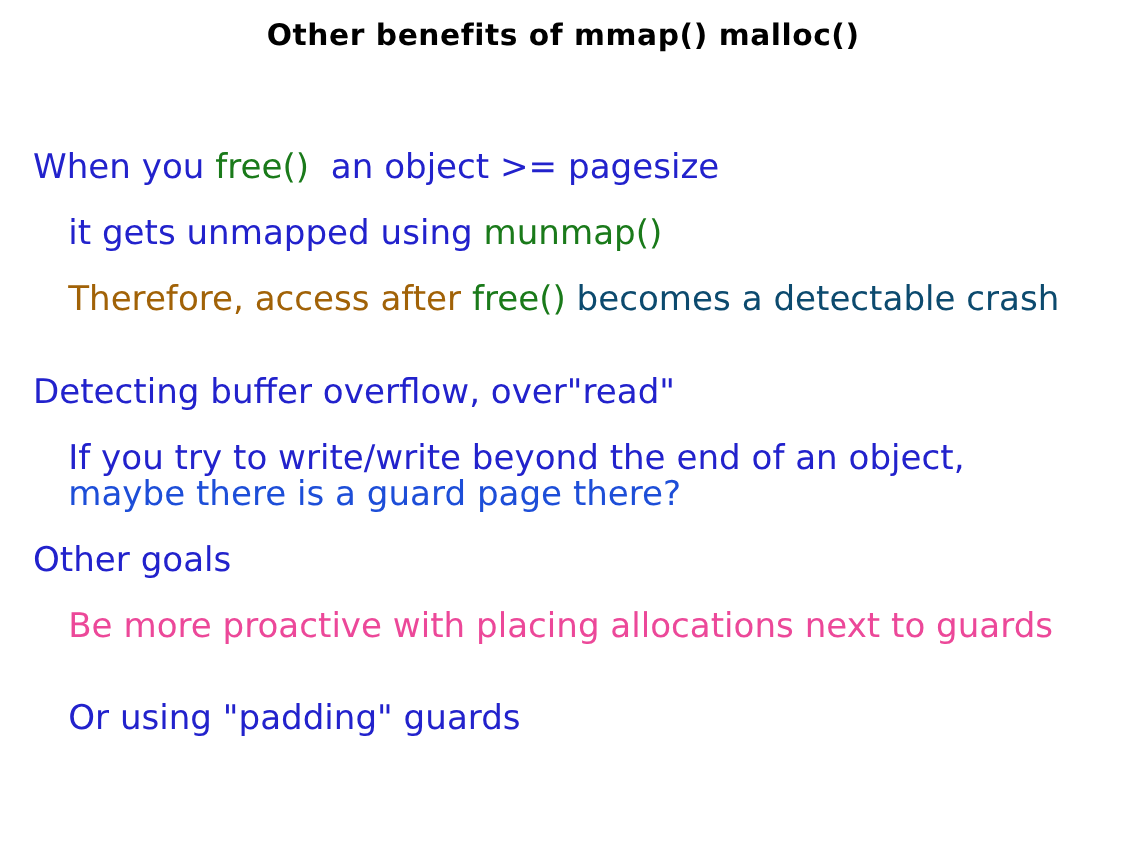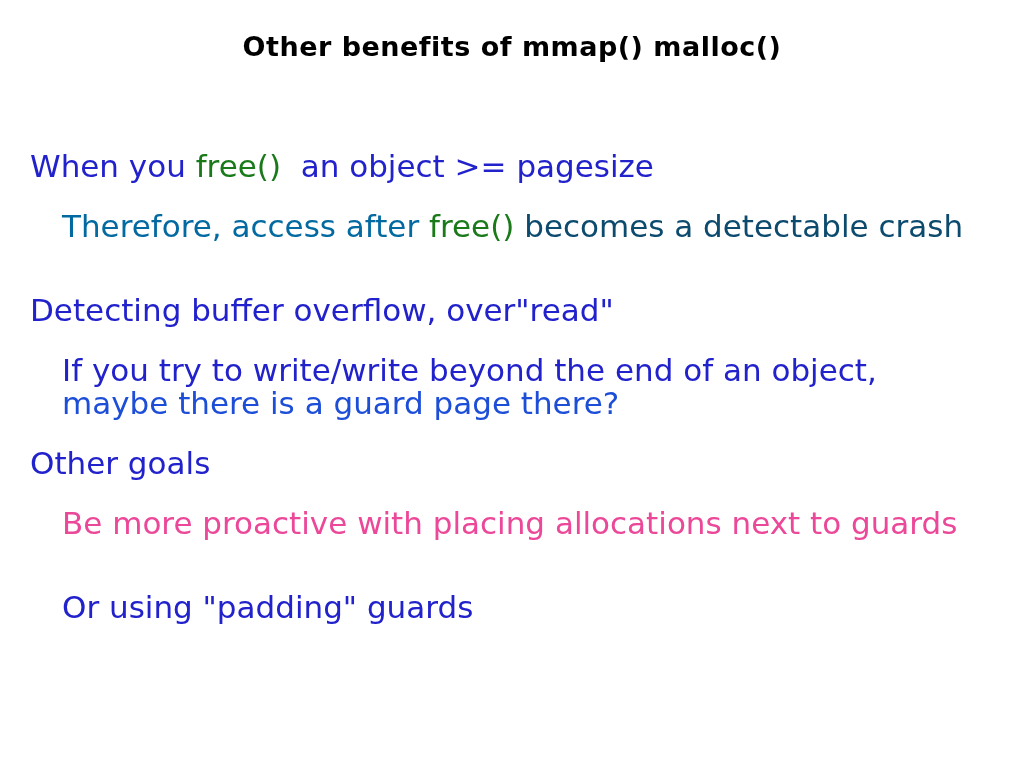--- a/index.html
+++ b/index.html
@@ -10,21 +10,21 @@
   .slide {
     position: relative;
     width: 1024px;
     height: 768px;
     background: #ffffff;
     overflow: hidden;
     font-family: "DejaVu Sans", sans-serif;
   }
   .slide-title {
     margin: 0;
-    padding-top: 30px;
+    padding-top: 16px;
     text-align: center;
     font-size: 27px;
     font-weight: bold;
     line-height: 33px;
     letter-spacing: 0.5px;
   }
   .slide-body {
     padding-top: 60px;
   }
   .para {
@@ -40,20 +40,21 @@
   .para.indent-1 { padding-left: 62px; }
   .text-line { display: block; }
 </style>
 </head>
 <body style="background: rgb(255, 255, 255);">
 
 <div class="slide" style="background: rgb(255, 255, 255);">
   <h1 class="slide-title" style="color: rgb(0, 0, 0);">Other benefits of mmap() malloc()</h1>
   <div class="slide-body">
       <div class="para indent-0"><span class="text-line"><span style="color: rgb(34, 34, 204);">When you </span><span style="color: rgb(26, 122, 26);">free()</span><span style="color: rgb(34, 34, 204);">  an object &gt;= pagesize</span></span></div>
-      <div class="para indent-1"><span class="text-line"><span style="color: #0369a1;">Therefore, access after </span><span style="color: rgb(26, 122, 26);">free()</span><span style="color: #0c4a6e;"> becomes a detectable crash</span></span></div>
+      <div class="para indent-1"><span class="text-line"><span style="color: rgb(34, 34, 204);">it gets unmapped using </span><span style="color: rgb(26, 122, 26);">munmap()</span></span></div>
+      <div class="para indent-1"><span class="text-line"><span style="color: #a16207;">Therefore, access after </span><span style="color: rgb(26, 122, 26);">free()</span><span style="color: #0c4a6e;"> becomes a detectable crash</span></span></div>
       <div class="para indent-0 gap-before"><span class="text-line"><span style="color: rgb(34, 34, 204);">Detecting buffer overflow, over"read"</span></span></div>
       <div class="para indent-1"><span class="text-line"><span style="color: rgb(34, 34, 204);">If you try to write/write beyond the end of an object,</span></span><span class="text-line"><span style="color: #1d4ed8;">maybe there is a guard page there?</span></span></div>
       <div class="para indent-0"><span class="text-line"><span style="color: rgb(34, 34, 204);">Other goals</span></span></div>
       <div class="para indent-1"><span class="text-line"><span style="color: #ec4899;">Be more proactive with placing allocations next to guards</span></span></div>
       <div class="para indent-1 gap-before"><span class="text-line"><span style="color: rgb(34, 34, 204);">Or using "padding" guards</span></span></div>
     </div>
 </div>
 
 </body></html>

